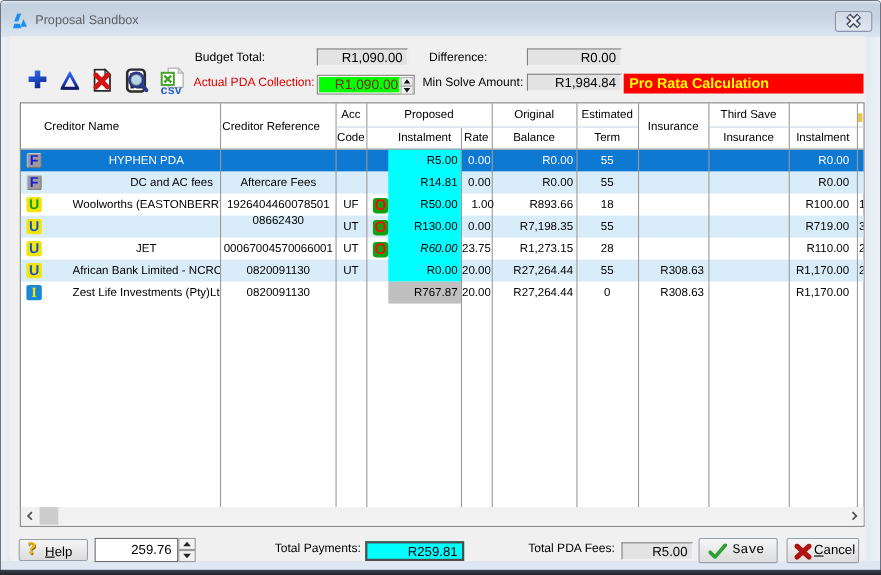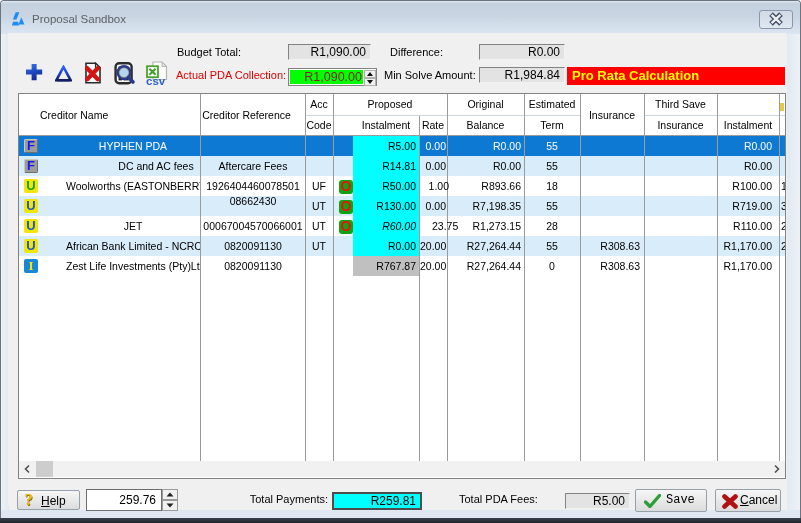--- a/index.html
+++ b/index.html
@@ -213,21 +213,21 @@
       <div class="c cc" style="left:505px;top:102px;width:56px;">55</div>
       <div class="c cr" style="left:698px;top:102px;width:55px;">R719.00</div>
       <div class="c" style="left:762px;top:102px;width:4px;">3</div>
 
       <div class="ric" style="left:5px;top:125px;background:#f2e50c;color:#1a56c8;">U</div>
       <div class="c" style="left:47px;top:122px;width:134px;">JET</div>
       <div class="c" style="left:184px;top:122px;width:100px;">00067004570066001</div>
       <div class="c cc" style="left:286px;top:122px;width:28px;">UT</div>
       <div class="oic" style="left:320px;top:126px;">O</div>
       <div class="c cr" style="left:334px;top:122px;width:63px;font-style:italic;">R60.00</div>
-      <div class="c cr" style="left:401px;top:122px;width:26px;margin-left:12px;">23.75</div>
+      <div class="c cr" style="left:401px;top:122px;width:26px;">23.75</div>
       <div class="c cr" style="left:429px;top:122px;width:73px;">R1,273.15</div>
       <div class="c cc" style="left:505px;top:122px;width:56px;text-align:center;">28</div>
       <div class="c cr" style="left:698px;top:122px;width:55px;">R110.00</div>
       <div class="c" style="left:762px;top:122px;width:4px;">2</div>
 
       <div class="ric" style="left:5px;top:145px;background:#f2e50c;color:#1a56c8;">U</div>
       <div class="c" style="left:47px;top:142px;width:134px;">African Bank Limited - NCRCP15</div>
       <div class="c" style="left:184px;top:142px;width:100px;">0820091130</div>
       <div class="c cc" style="left:286px;top:142px;width:28px;">UT</div>
       <div class="c cr" style="left:334px;top:142px;width:63px;">R0.00</div>
@@ -270,21 +270,21 @@
         </svg>
     </div>
     <div class="spin" style="left:154px;top:467px;width:16px;height:11px;">
       <svg width="14" height="9" viewBox="0 0 14 9">
           <polygon points="7,6.5 10.5,2.5 3.5,2.5" fill="#222"></polygon>
         </svg>
     </div>
     <div class="lbl" style="left:220px;top:460px;width:100px;text-align:right;">Total Payments:</div>
     <div class="abs" style="left:324px;top:459px;width:90px;height:18px;background:#00ffff;border:2px solid #4d4d4d;box-sizing:border-box;
       font-size:12px;line-height:14px;text-align:right;padding-right:4px;">R259.81</div>
-    <div class="lbl" style="left:451px;top:460px;width:100px;text-align:left;">Total PDA Fees:</div>
+    <div class="lbl" style="left:451px;top:460px;width:100px;text-align:right;">Total PDA Fees:</div>
     <div class="fld" style="left:557px;top:460px;width:65px;height:16px;">R5.00</div>
     <div class="btn" style="left:627px;top:456px;width:72px;height:23px;">
       <svg style="position:absolute;left:8px;top:4px" width="17" height="14" viewBox="0 0 17 14">
         <path d="M1.5 8 L6 12.5 L15.5 1.5" fill="none" stroke="#2e9e38" stroke-width="3.4" stroke-linecap="round" stroke-linejoin="round"></path>
       </svg>
       <span style="position:absolute;left:30px;top:3px;font-family:Liberation Mono, monospace;">Save</span>
     </div>
     <div class="btn" style="left:707px;top:456px;width:66px;height:23px;">
       <svg style="position:absolute;left:6px;top:4px" width="16" height="15" viewBox="0 0 16 15">
         <path d="M2.5 2.5 L13.5 12.5 M13.5 2.5 L2.5 12.5" stroke="#b01212" stroke-width="4.6" stroke-linecap="round"></path>

